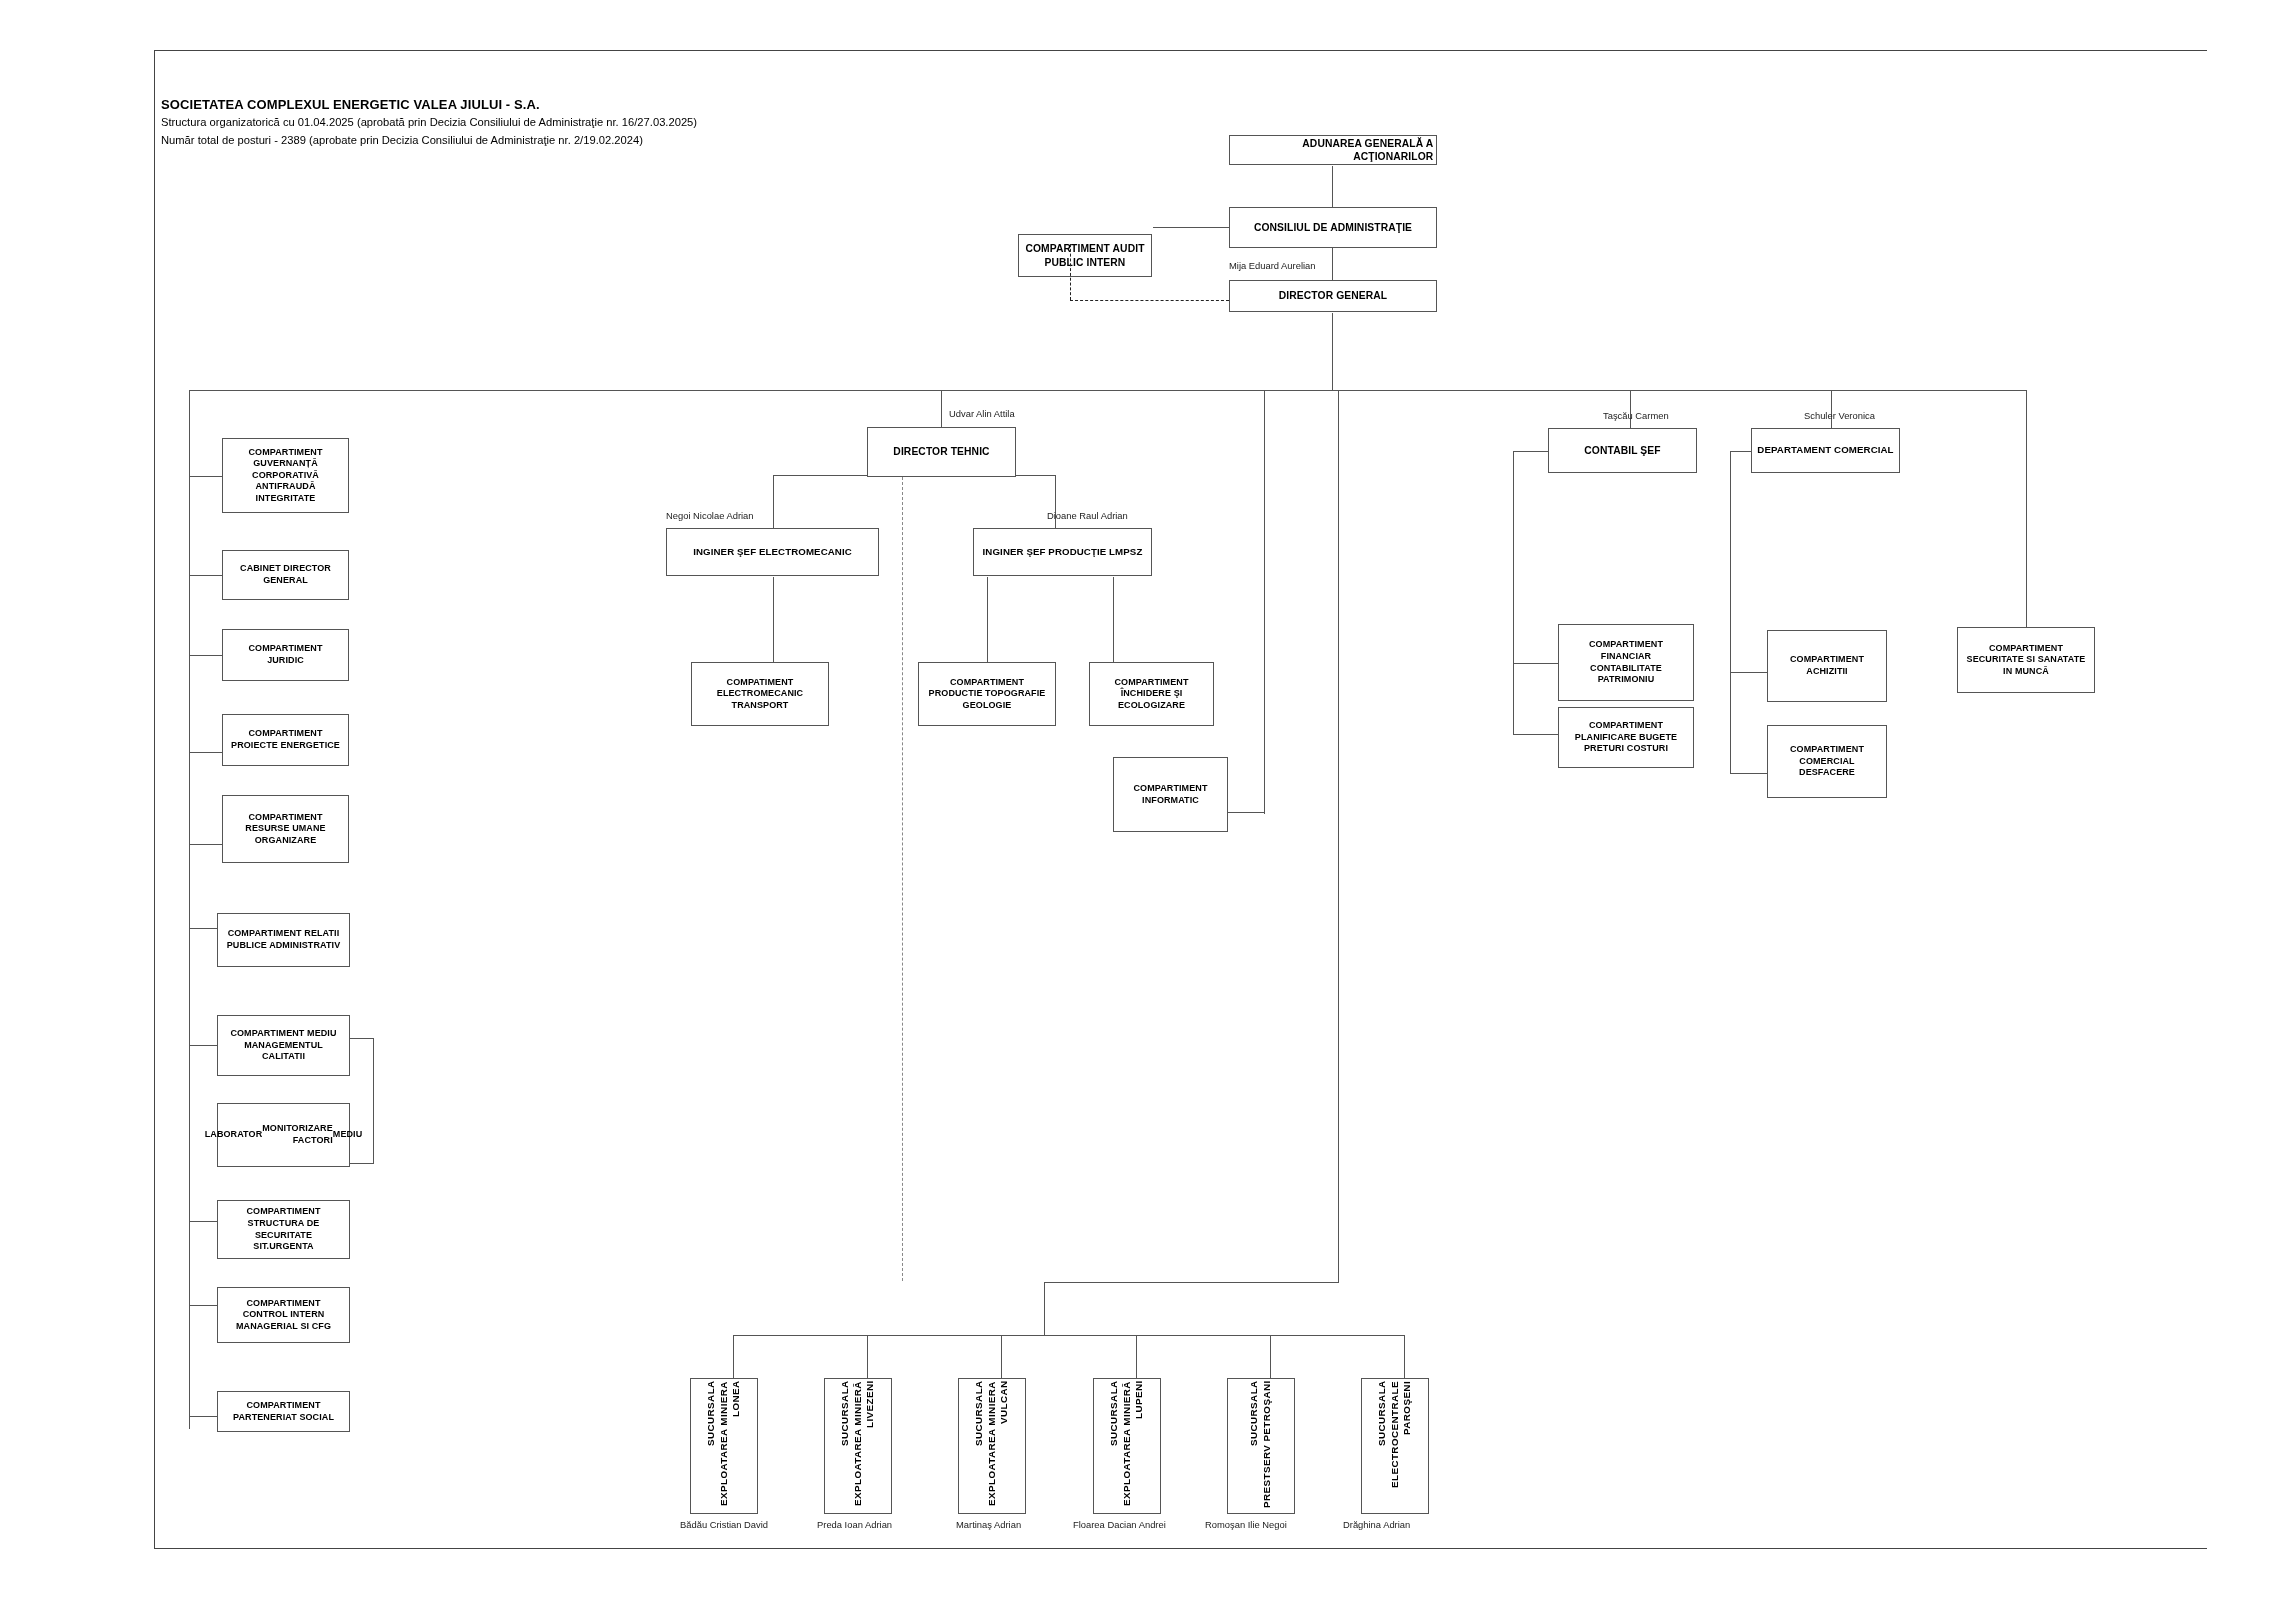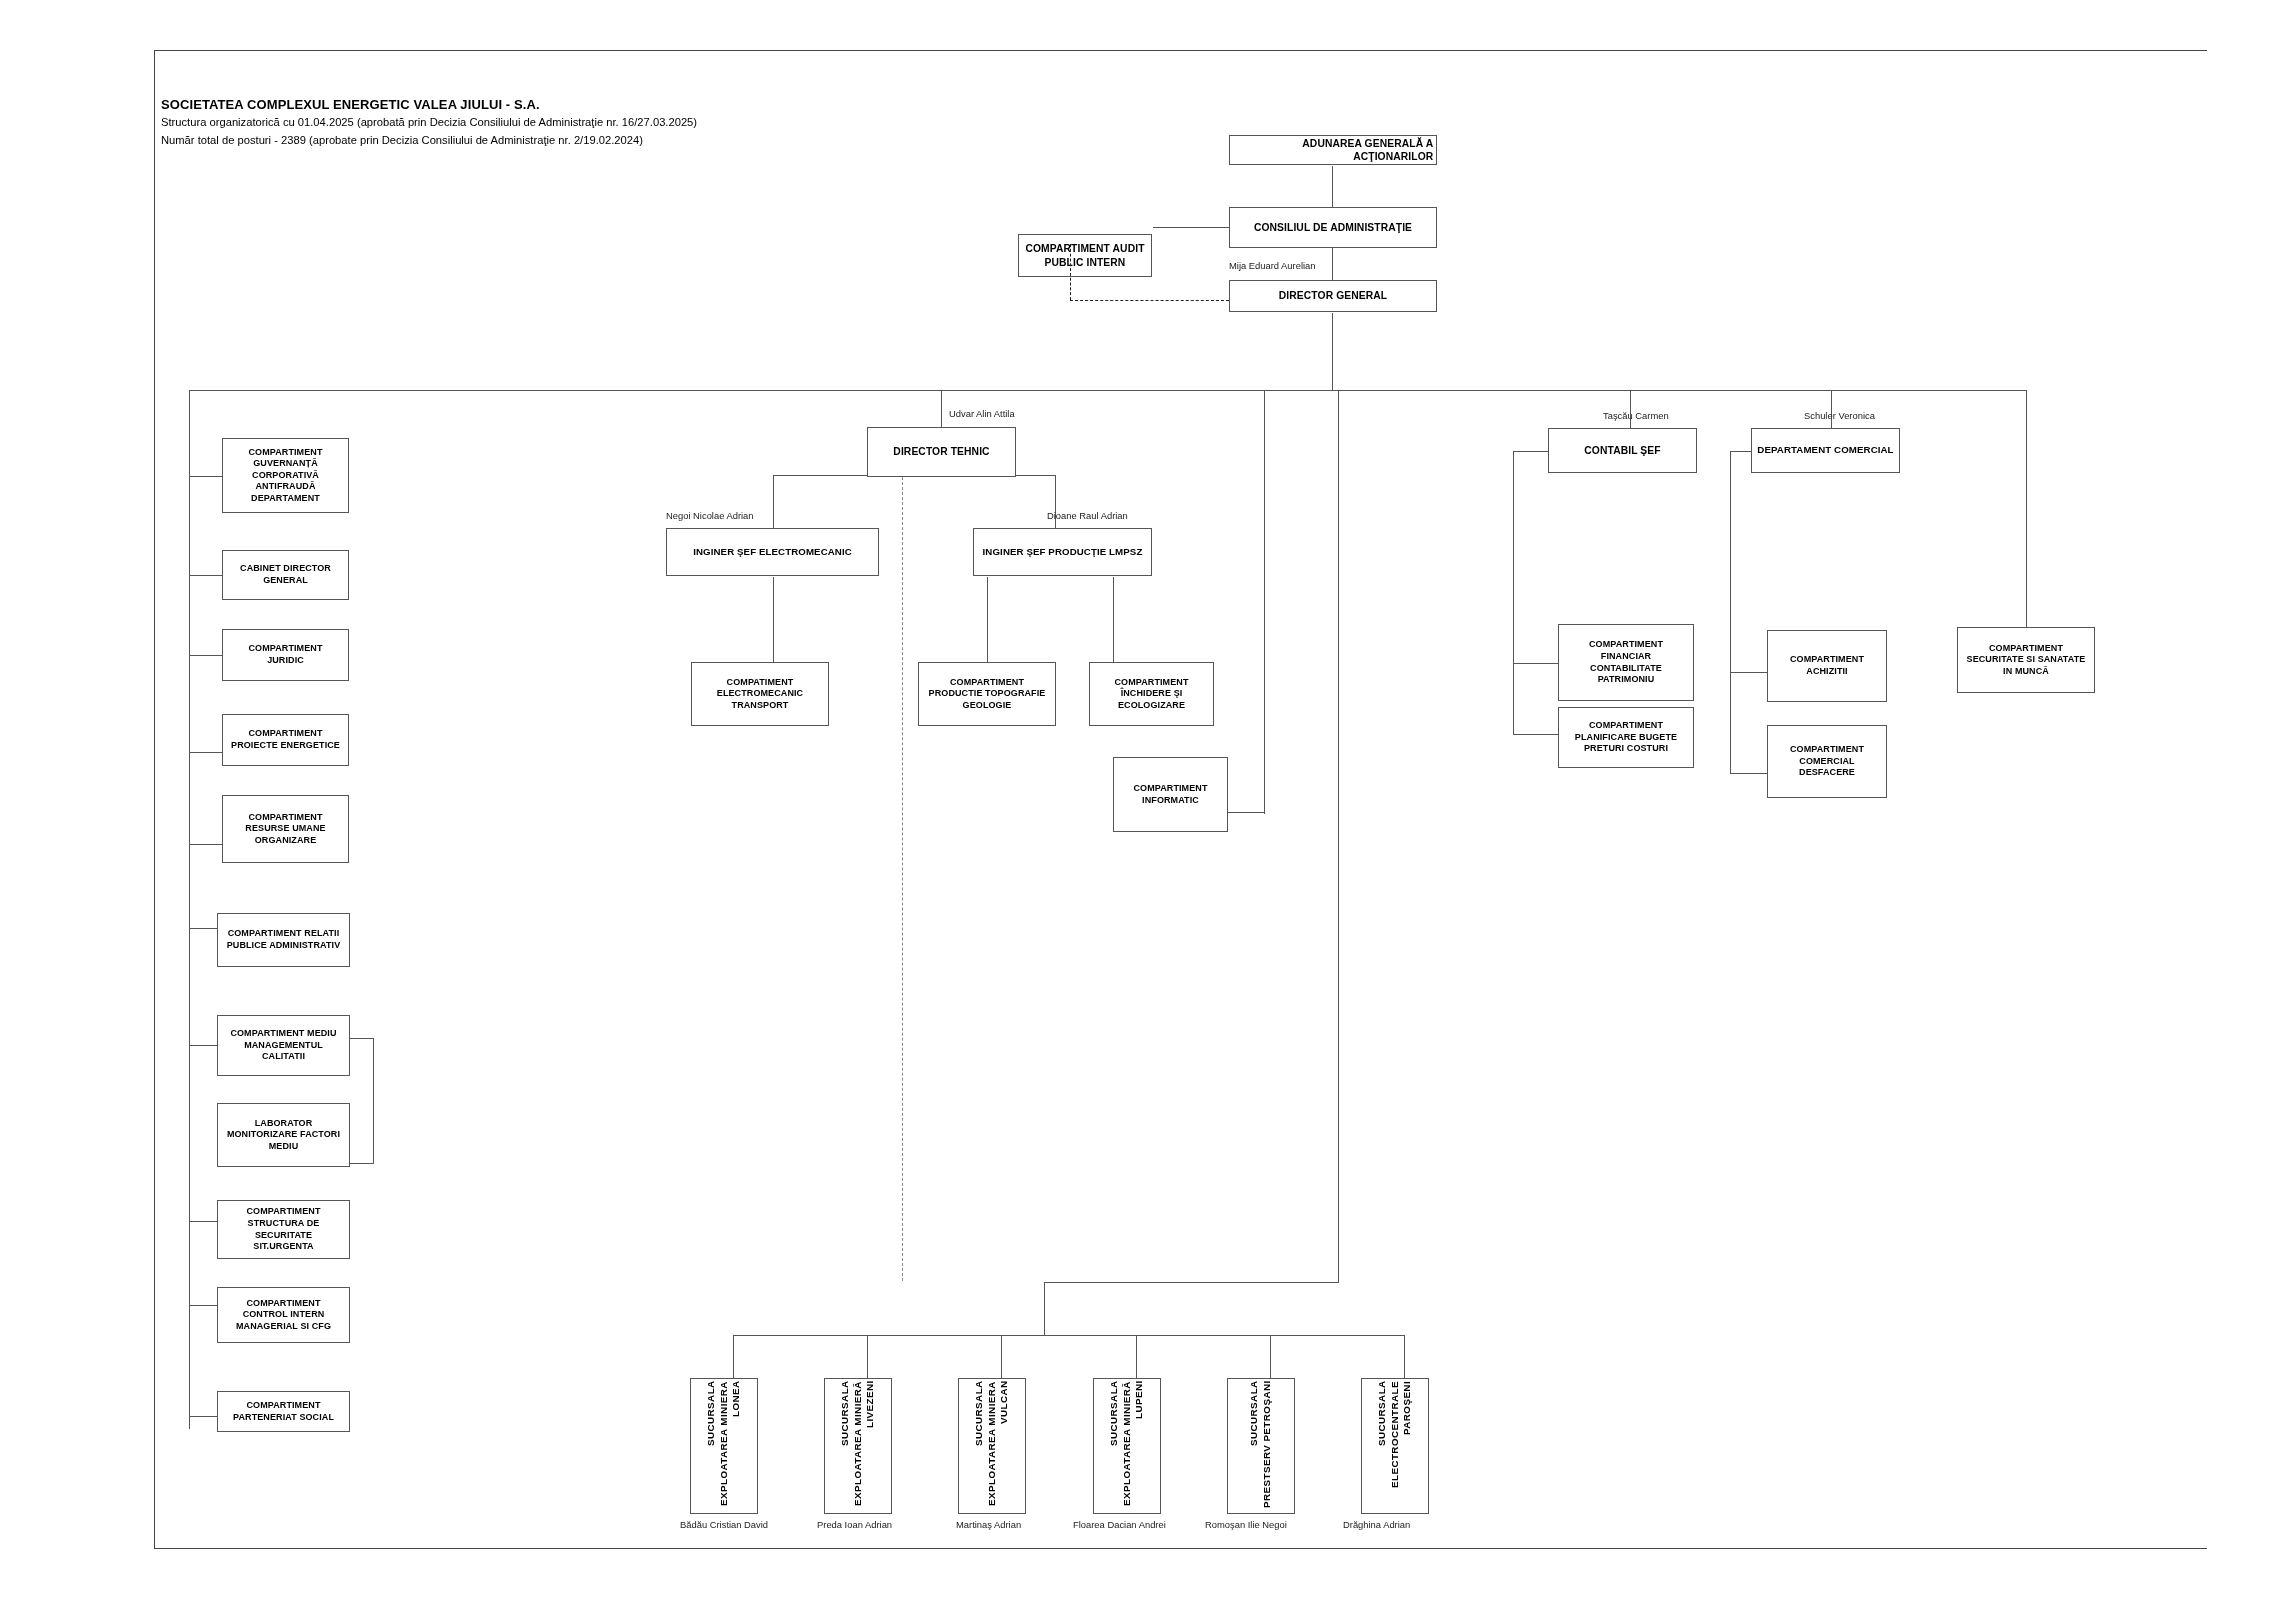--- a/index.html
+++ b/index.html
@@ -76,21 +76,21 @@
 
   <div class="ln lnh" style="left:189px;top:390px;width:1838px;height:0.9px;"></div>
 
   <div class="ln lnv" style="left:189px;top:390px;width:0.9px;height:1039px;"></div>
 
   <div class="node tiny" style="left:222px;top:438px;width:127px;height:75px;flex-direction:column;">
     <span>COMPARTIMENT</span>
     <span>GUVERNANȚĂ</span>
     <span>CORPORATIVĂ</span>
     <span>ANTIFRAUDĂ</span>
-    <span>DEPARTAMENT</span>
+    <span>INTEGRITATE</span>
   </div>
   <div class="ln lnh" style="left:189px;top:476px;width:33px;height:0.9px;"></div>
 
   <div class="node tiny" style="left:222px;top:550px;width:127px;height:50px;flex-direction:column;">
     <span>CABINET DIRECTOR</span>
     <span>GENERAL</span>
   </div>
   <div class="ln lnh" style="left:189px;top:575px;width:33px;height:0.9px;"></div>
 
   <div class="node tiny" style="left:222px;top:629px;width:127px;height:52px;flex-direction:column;">
@@ -118,21 +118,21 @@
   </div>
   <div class="ln lnh" style="left:189px;top:928px;width:28px;height:0.9px;"></div>
 
   <div class="node tiny" style="left:217px;top:1015px;width:133px;height:61px;flex-direction:column;">
     <span>COMPARTIMENT MEDIU</span>
     <span>MANAGEMENTUL</span>
     <span>CALITATII</span>
   </div>
   <div class="ln lnh" style="left:189px;top:1045px;width:28px;height:0.9px;"></div>
 
-  <div class="node tiny" style="left:217px;top:1103px;width:133px;height:64px;flex-direction:column;">
+  <div class="node tiny" style="left:217px;top:1103px;width:133px;height:64px;flex-direction:row;">
     <span>LABORATOR</span>
     <span>MONITORIZARE FACTORI</span>
     <span>MEDIU</span>
   </div>
 
   <div class="ln lnh" style="left:349px;top:1038px;width:25px;height:0.9px;"></div>
   <div class="ln lnv" style="left:373px;top:1038px;width:0.9px;height:125px;"></div>
   <div class="ln lnh" style="left:349px;top:1163px;width:25px;height:0.9px;"></div>
 
   <div class="node tiny" style="left:217px;top:1200px;width:133px;height:59px;flex-direction:column;">

